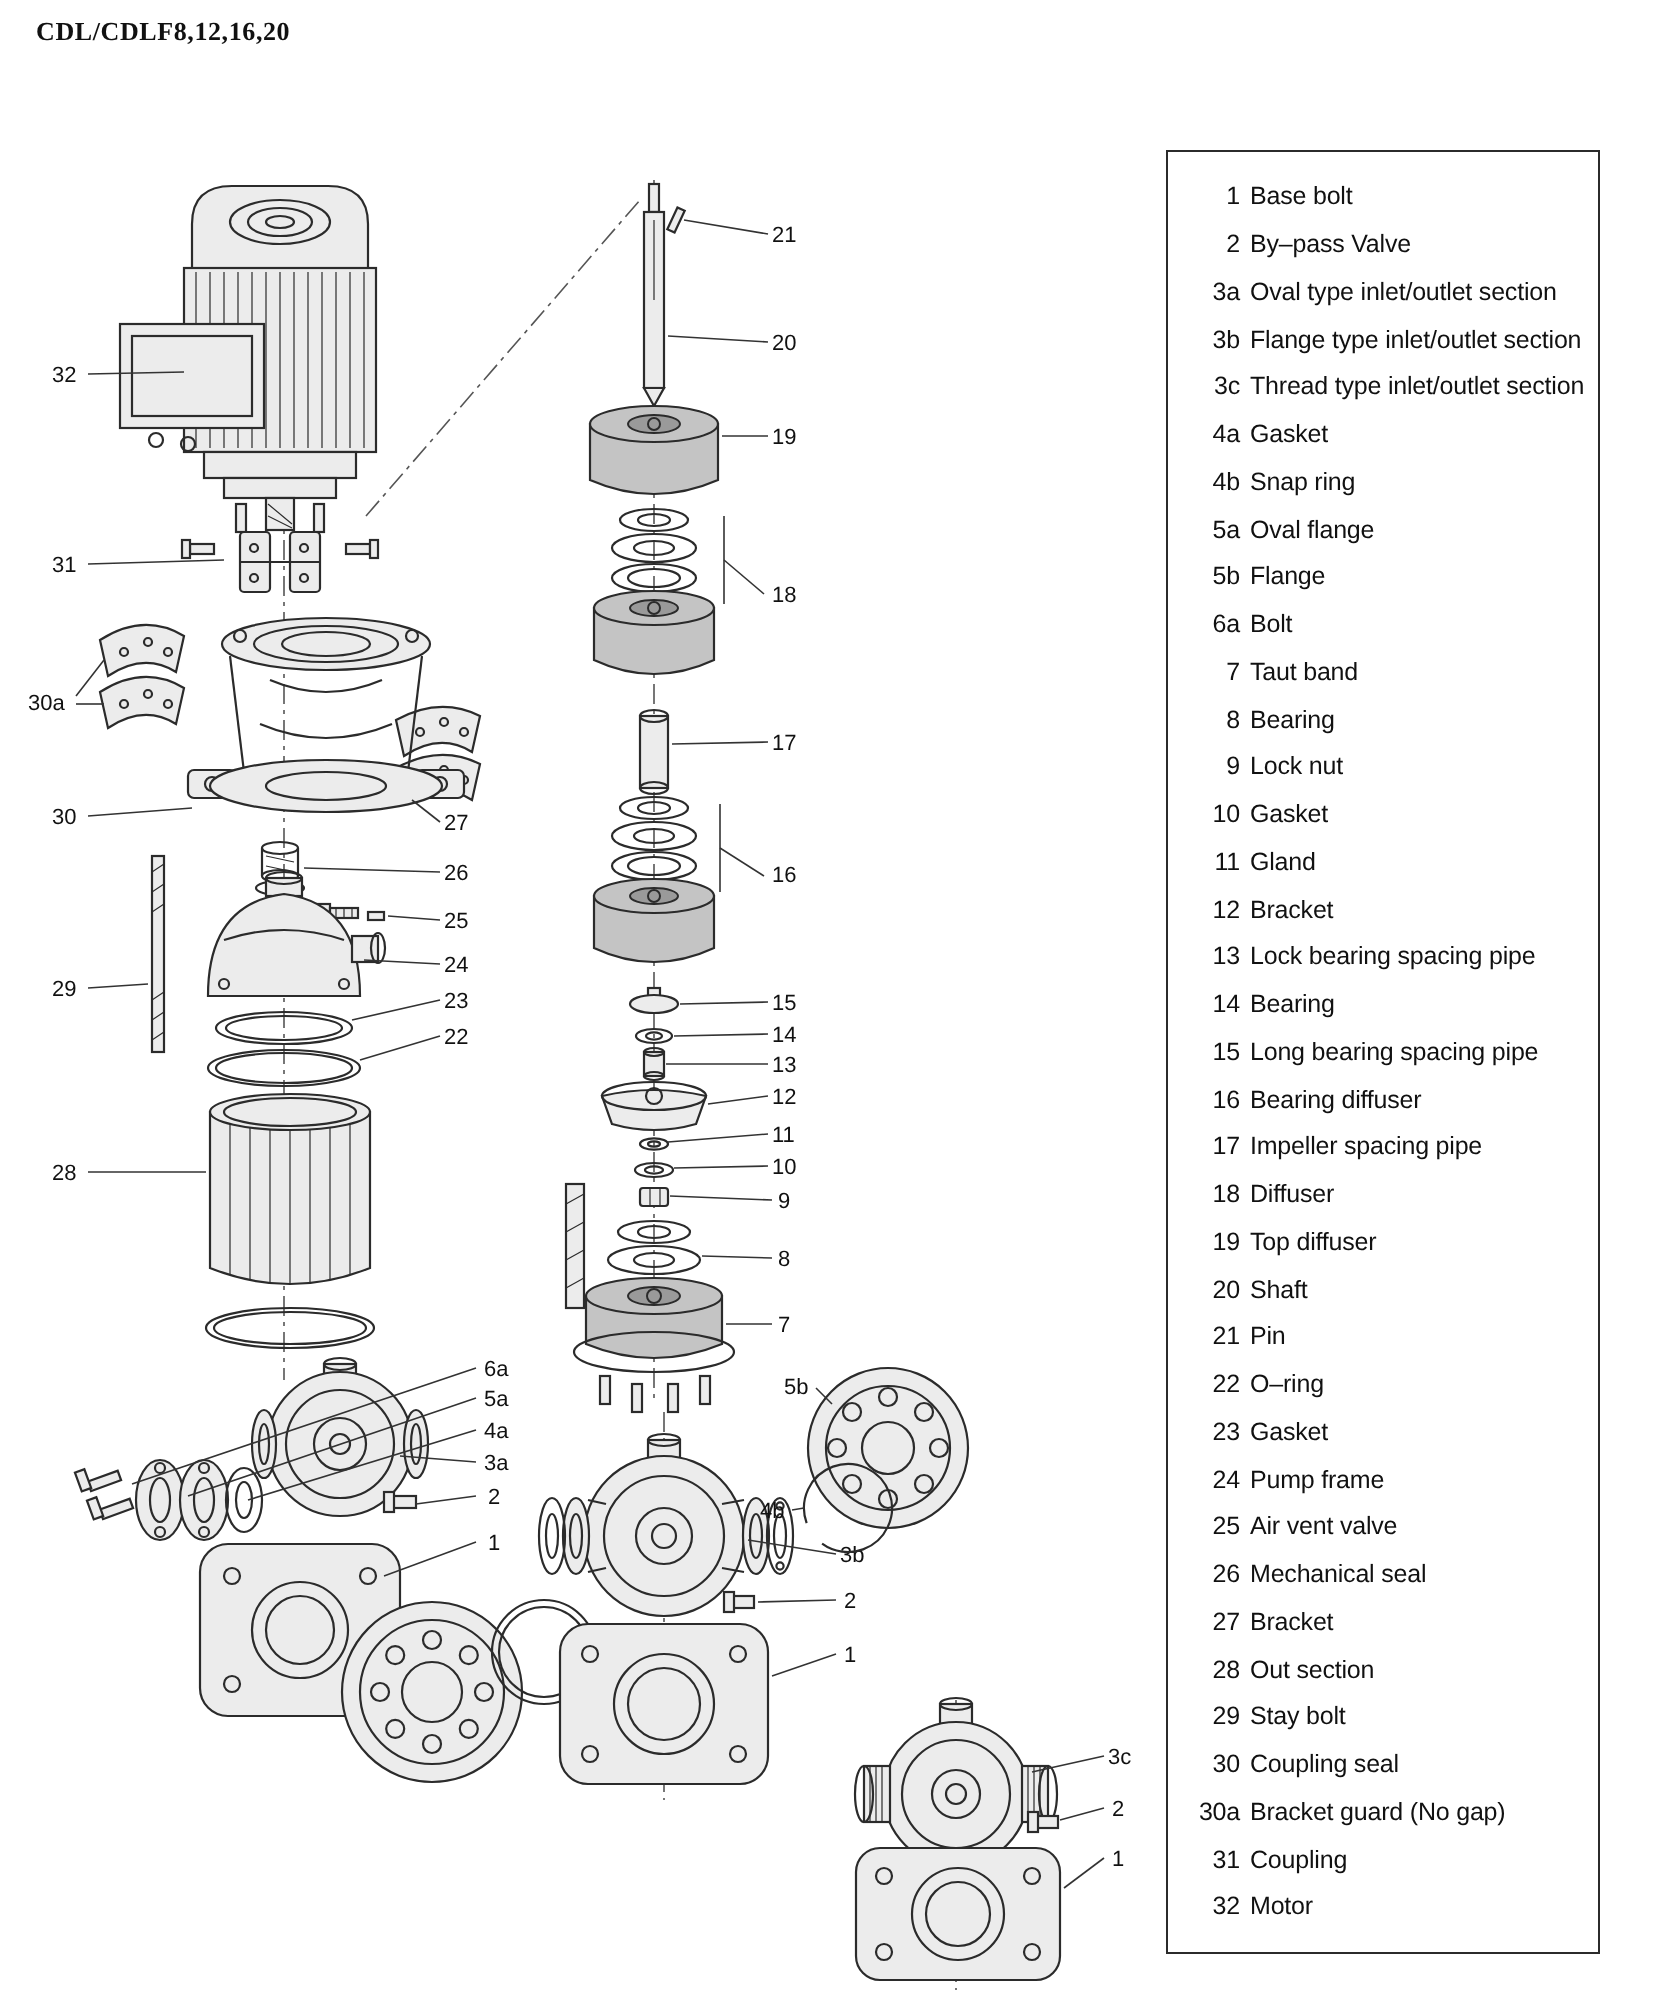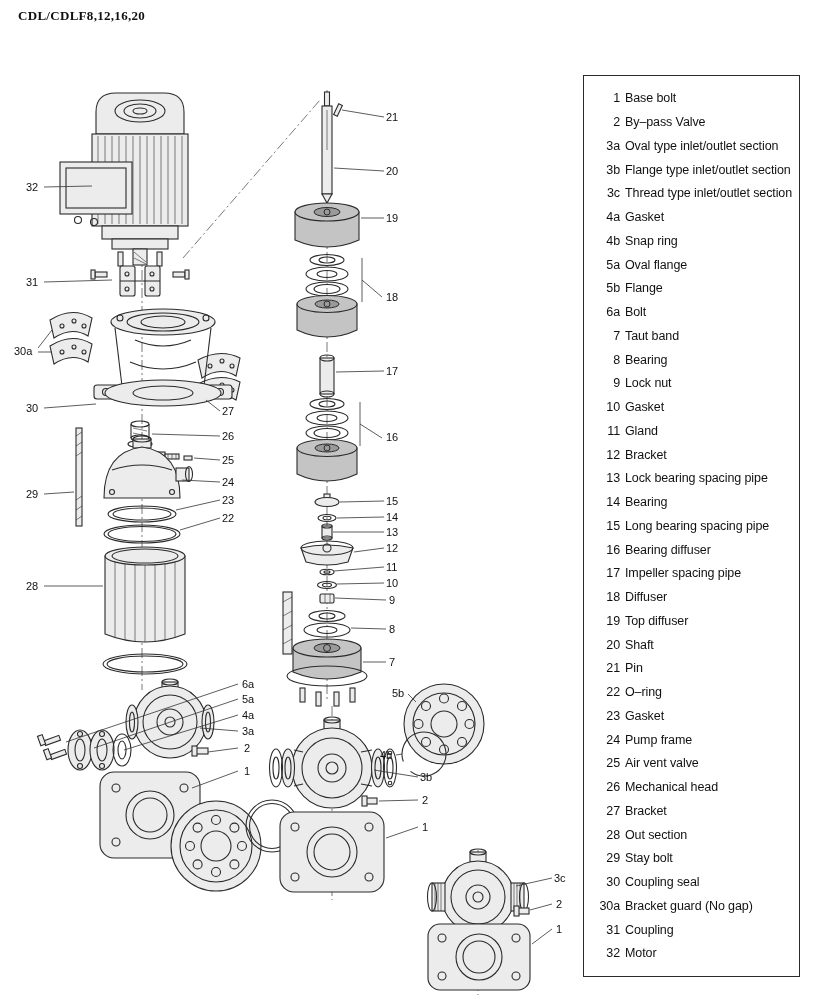--- a/index.html
+++ b/index.html
@@ -730,21 +730,21 @@
       <div class="prow">
         <span class="pnum">24</span>
         <span class="plabel">Pump frame</span>
       </div>
       <div class="prow">
         <span class="pnum">25</span>
         <span class="plabel">Air vent valve</span>
       </div>
       <div class="prow">
         <span class="pnum">26</span>
-        <span class="plabel">Mechanical head</span>
+        <span class="plabel">Mechanical seal</span>
       </div>
       <div class="prow">
         <span class="pnum">27</span>
         <span class="plabel">Bracket</span>
       </div>
       <div class="prow">
         <span class="pnum">28</span>
         <span class="plabel">Out section</span>
       </div>
       <div class="prow">

